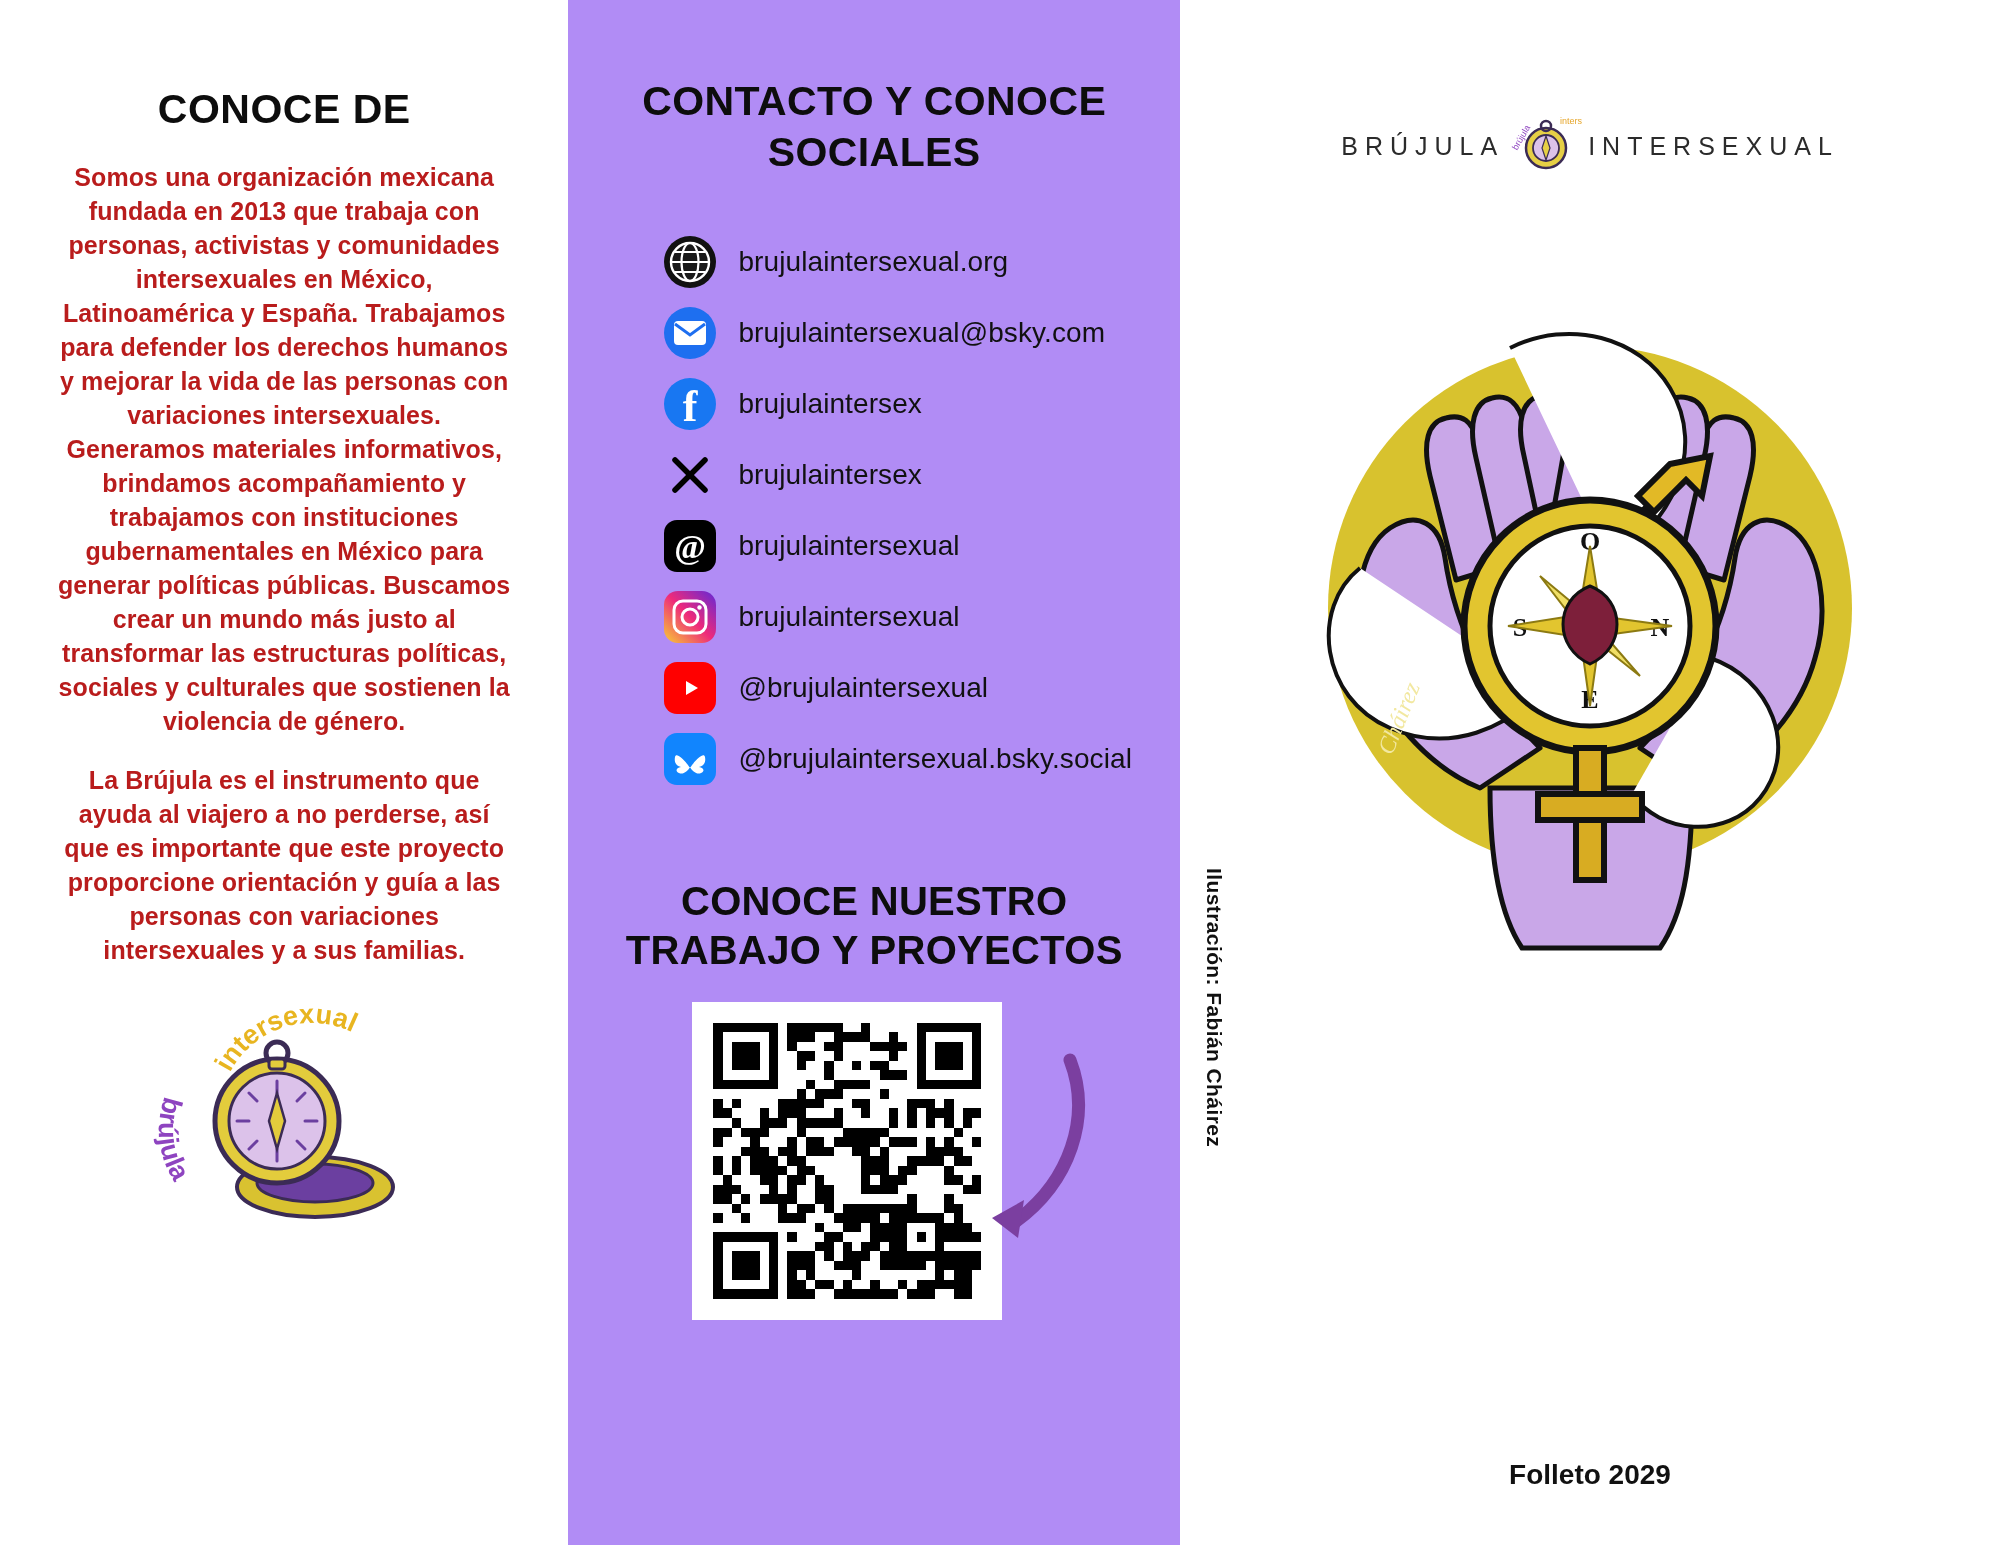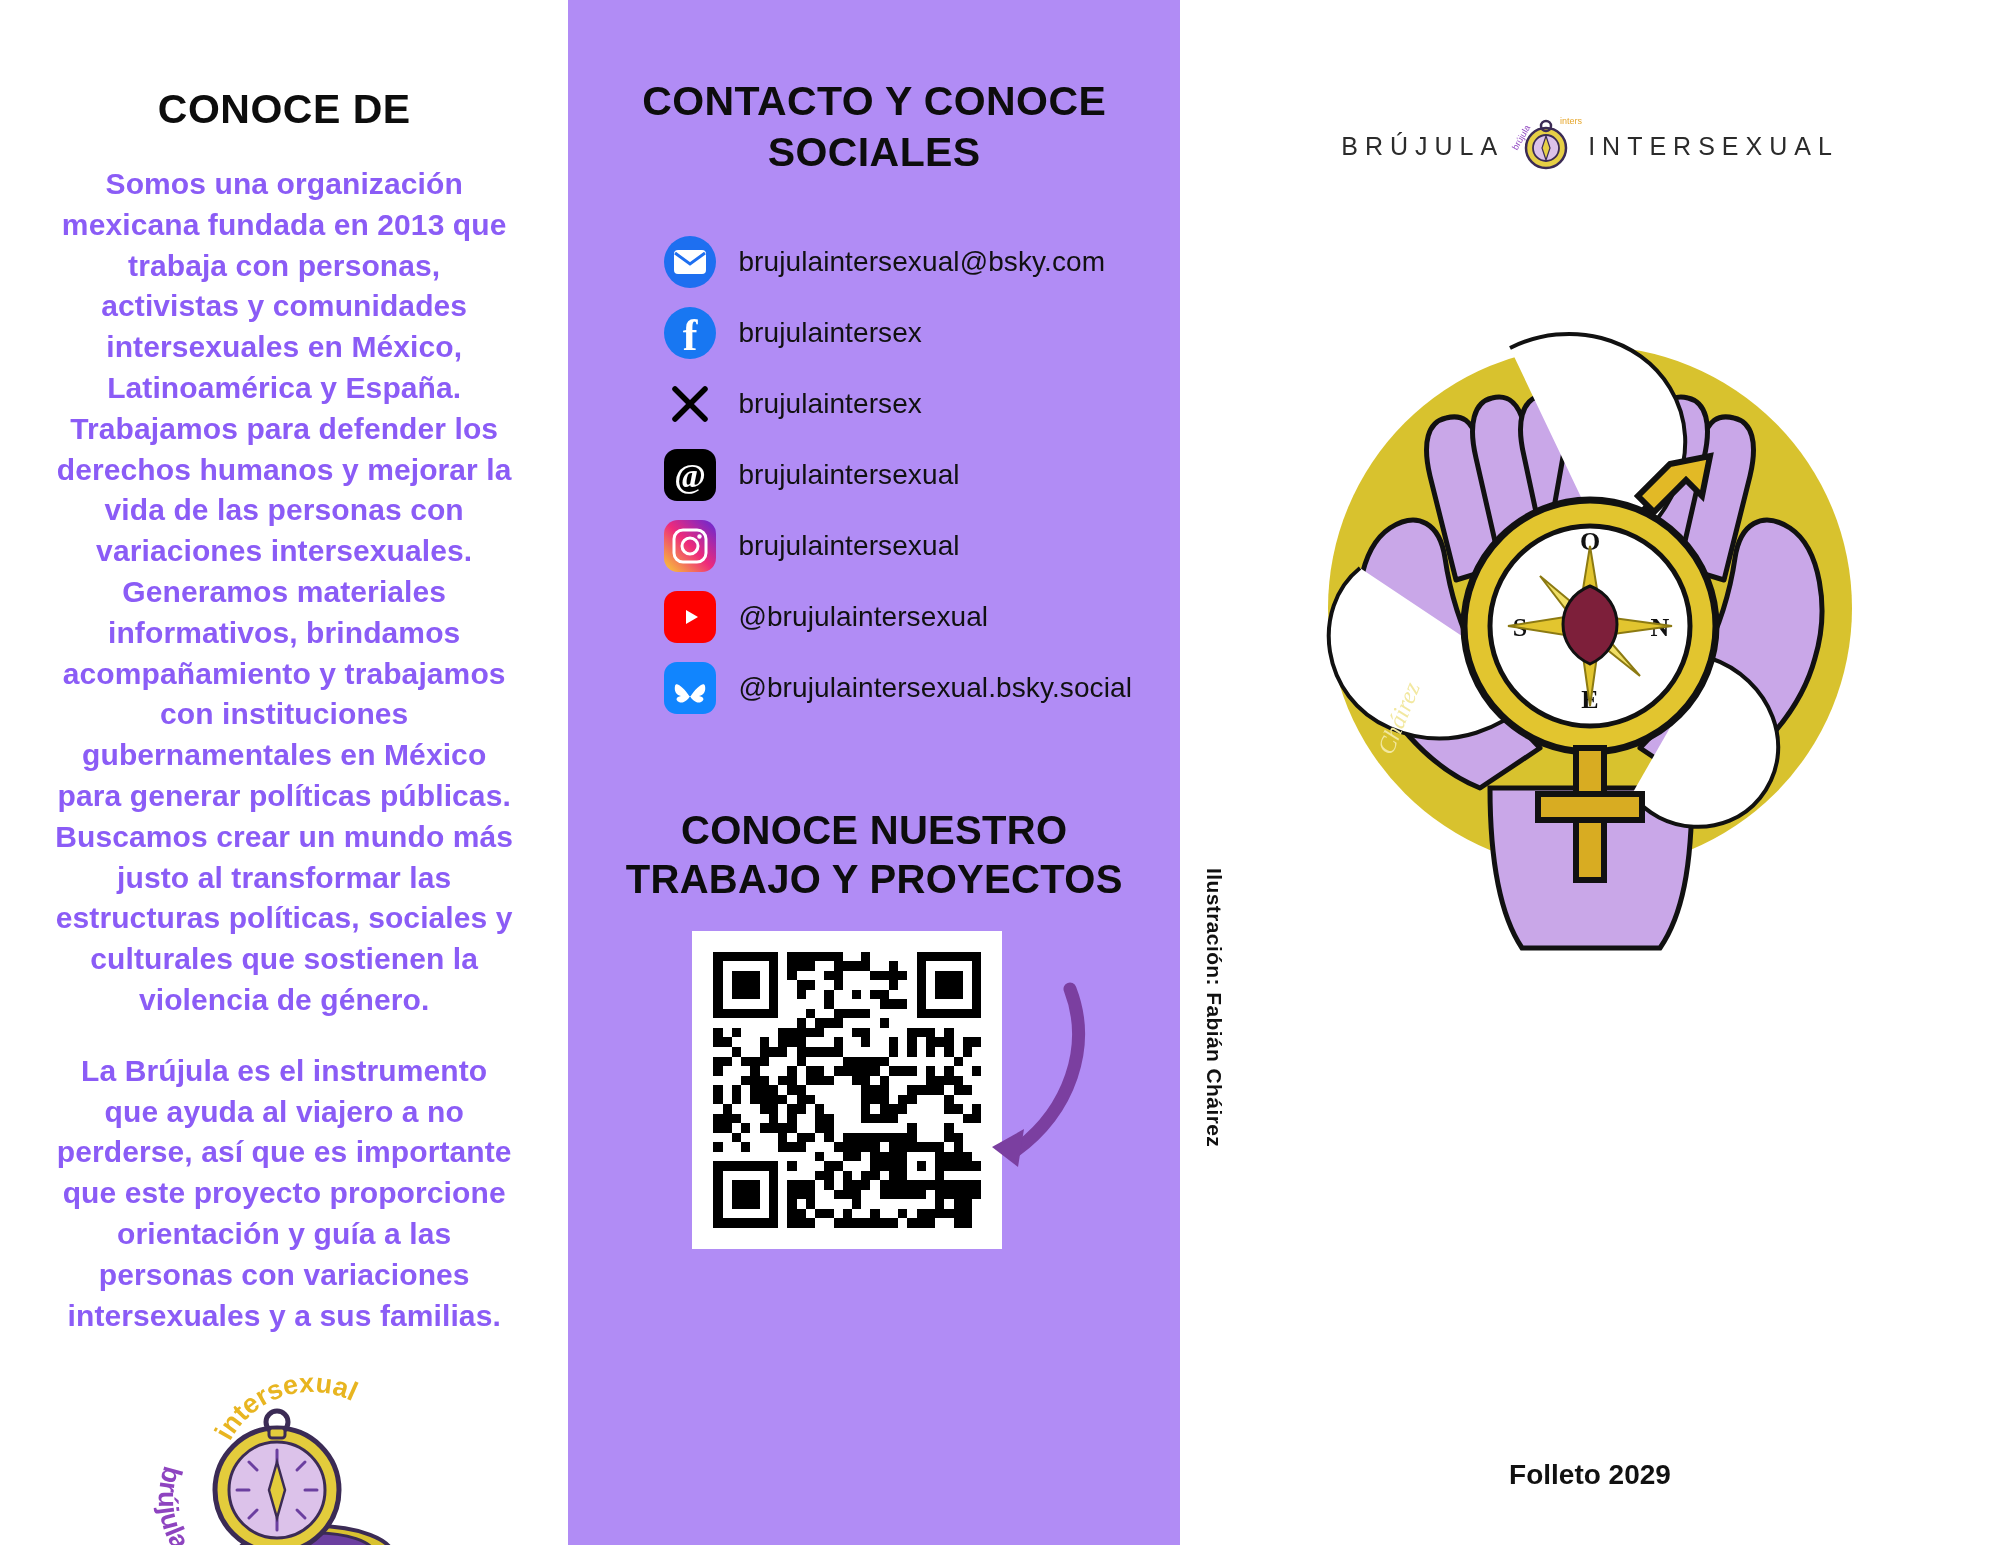--- a/index.html
+++ b/index.html
@@ -29,24 +29,24 @@
   .h1-title {
     font-size: 41px;
     font-weight: 700;
     text-align: center;
     color: #0d0d0d;
     letter-spacing: 0.5px;
     line-height: 1.22;
     margin: 14px 0 26px 0;
   }
   .body-text {
-    font-size: 30px;
+    font-size: 25px;
     line-height: 1.36;
     text-align: center;
-    color: #8b5cf6;
+    color: #b91c1c;
     font-weight: 600;
     letter-spacing: 0.1px;
   }
   .h2-title {
     font-size: 38px;
     font-weight: 700;
     text-align: center;
     color: #0d0d0d;
     margin: 54px 0 26px 0;
     letter-spacing: 0.3px;
@@ -244,20 +244,31 @@
   </section>
 
   <section class="panel-mid">
     <h2 class="mid-title">
       <span>CONTACTO Y CONOCE</span><br>
       <span>SOCIALES</span>
     </h2>
 
     <div class="contact-list">
 
+      <div class="contact-row">
+        <span class="ic round" style="background:#111;">
+          <svg width="44" height="44" viewBox="0 0 44 44">
+            <circle cx="22" cy="22" r="19" fill="#1a1a1a" stroke="#fff" stroke-width="2.4"></circle>
+            <ellipse cx="22" cy="22" rx="8.5" ry="19" fill="none" stroke="#fff" stroke-width="2.2"></ellipse>
+            <line x1="3" y1="22" x2="41" y2="22" stroke="#fff" stroke-width="2.2"></line>
+            <path d="M6.5 12 H37.5 M6.5 32 H37.5" stroke="#fff" stroke-width="2.2" fill="none"></path>
+          </svg>
+        </span>
+        <span class="contact-text">brujulaintersexual.org</span>
+      </div>
 
       <div class="contact-row">
         <span class="ic round" style="background:#1e6ff0;">
           <svg width="34" height="26" viewBox="0 0 34 26">
             <rect x="1" y="1" width="32" height="24" rx="4" fill="#fff"></rect>
             <path d="M2 4 L17 15 L32 4" fill="none" stroke="#1e6ff0" stroke-width="3"></path>
           </svg>
         </span>
         <span class="contact-text">brujulaintersexual@bsky.com</span>
       </div>

